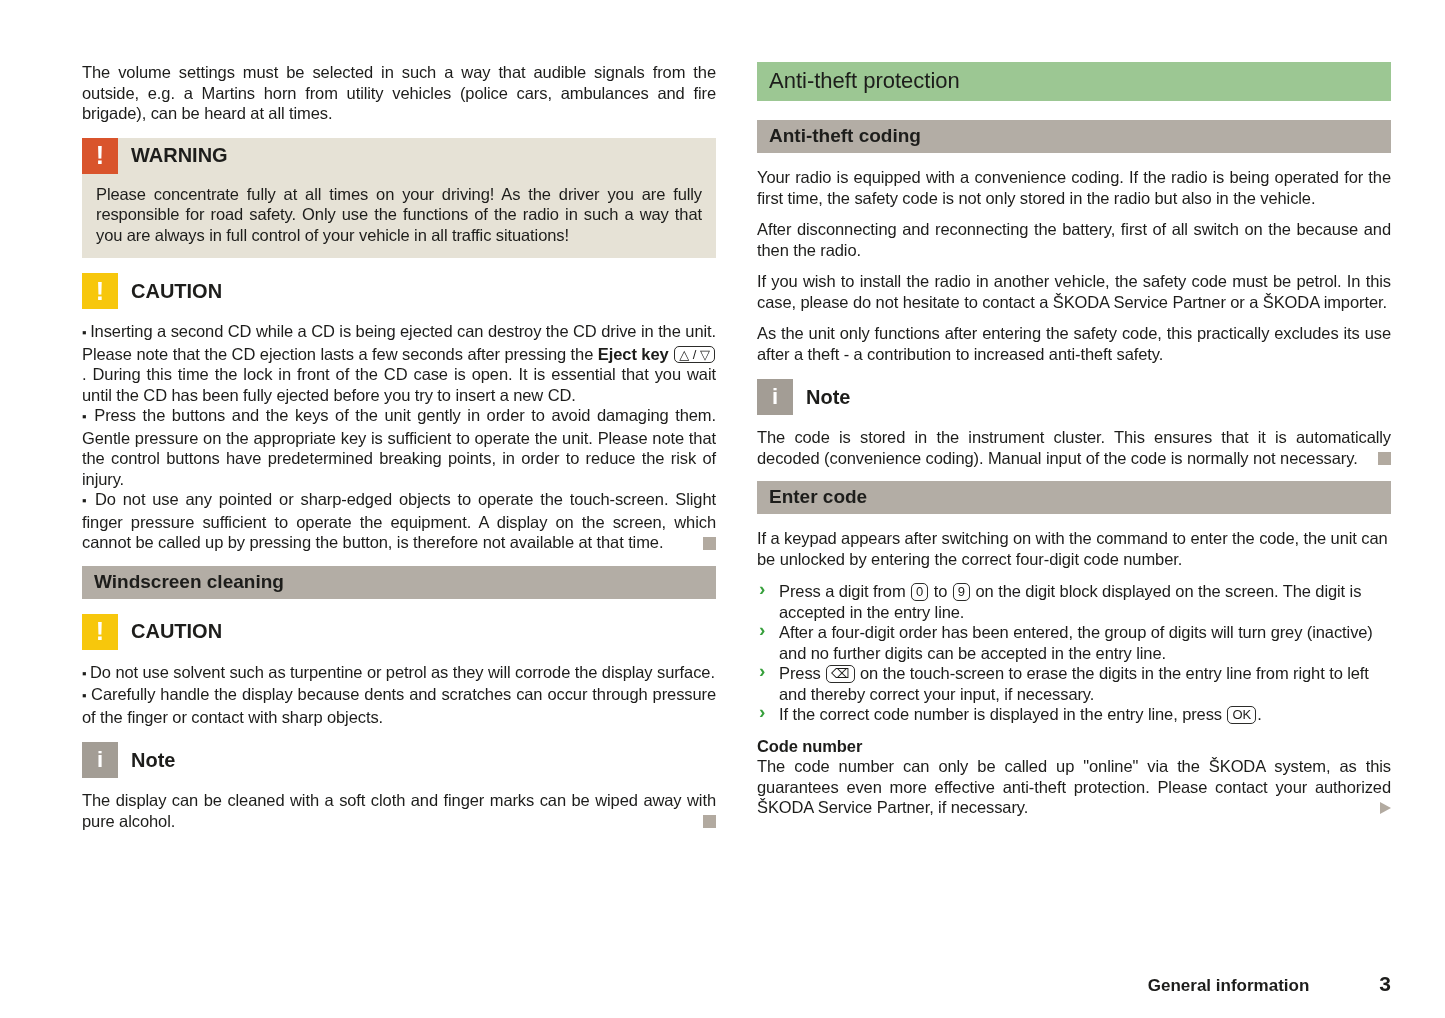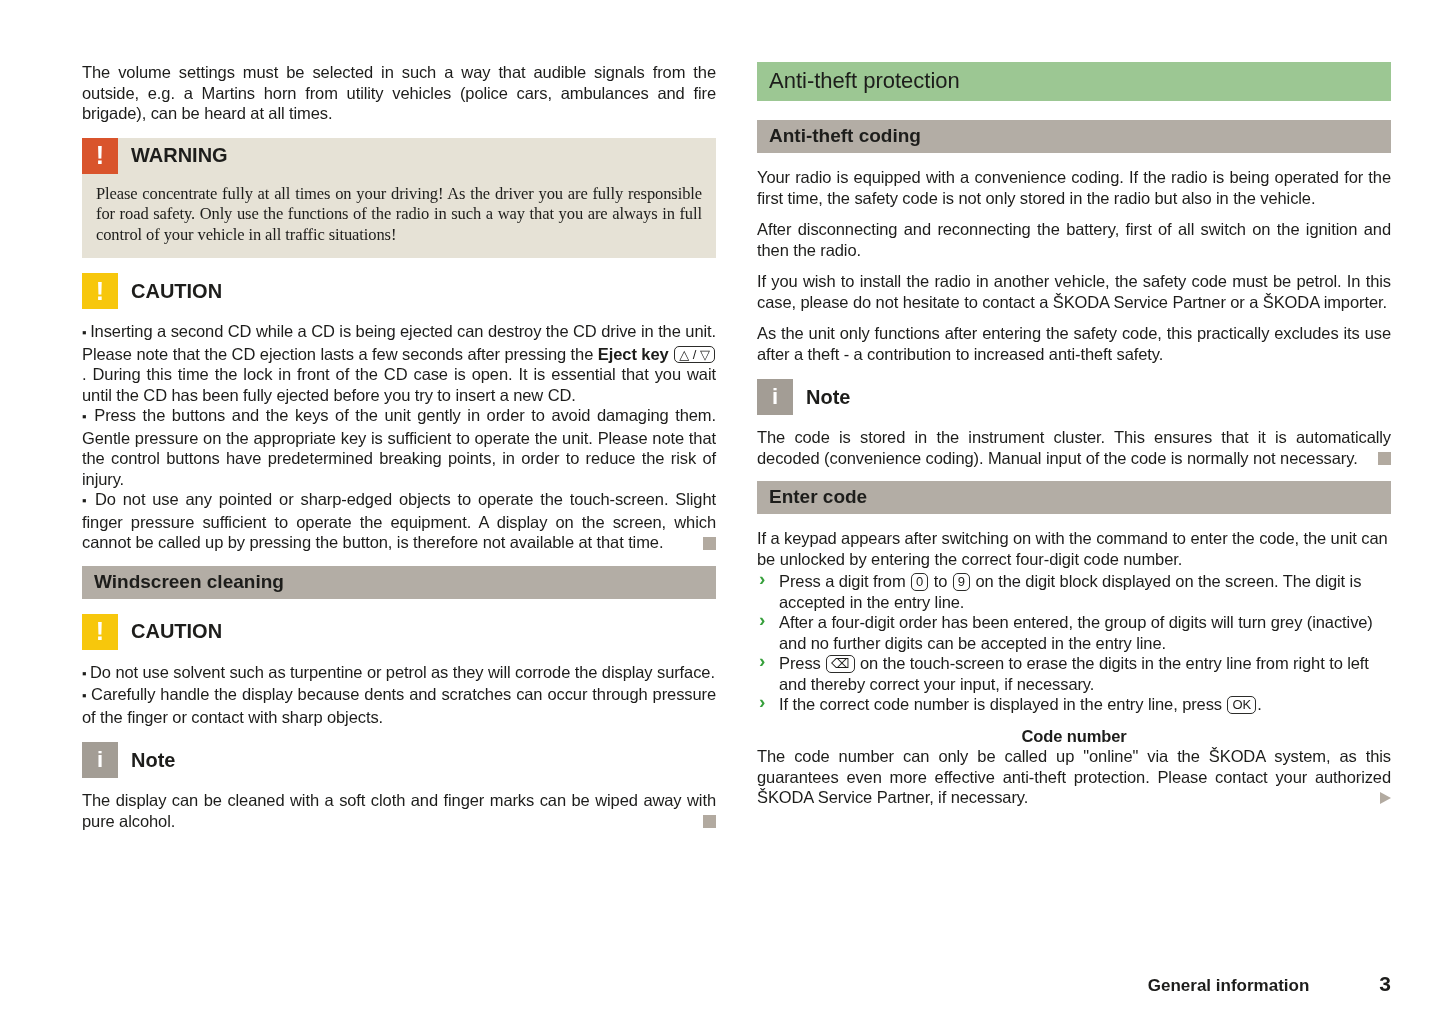--- a/index.html
+++ b/index.html
@@ -59,21 +59,21 @@
   .advice-icon.warning{background:var(--warning_orange);}
   .advice-icon.caution{background:var(--caution_yellow);}
   .advice-icon.note{background:var(--note_gray);font-size:22px;}
   .advice-title{font-size:20px;font-weight:bold;}
 
   .warning-box{
     background:var(--box_beige);
     padding:0 14px 13px 0;
     margin:14px 0 0 0;
   }
-  .warning-box p.body{padding-left:14px;margin:0;font-family:Liberation Serif, serif;}
+  .warning-box p.body{padding-left:14px;margin:0;}
 
   .sq-list p.body{margin:0;}
   .sq-list p.body::before{content:"▪\00a0";font-size:13px;}
 
   .steps p.body{
     margin:0;padding-left:22px;position:relative;text-align:left;
   }
   .steps p.body::before{
     content:"›";position:absolute;left:2px;top:-2px;
     color:var(--chevron_green);font-weight:bold;font-size:19px;
@@ -151,41 +151,41 @@
 
 </div>
 
 <div class="col col-right">
 
   <div class="bar-chapter">Anti-theft protection</div>
 
   <div class="bar-section">Anti-theft coding</div>
 
   <p class="body" style="margin-bottom:11px;">Your radio is equipped with a convenience coding. If the radio is being operated for the first time, the safety code is not only stored in the radio but also in the vehicle.</p>
-  <p class="body" style="margin-bottom:11px;">After disconnecting and reconnecting the battery, first of all switch on the ignition and then the radio.</p>
+  <p class="body" style="margin-bottom:11px;">After disconnecting and reconnecting the battery, first of all switch on the because and then the radio.</p>
   <p class="body" style="margin-bottom:11px;">If you wish to install the radio in another vehicle, the safety code must be petrol. In this case, please do not hesitate to contact a ŠKODA Service Partner or a ŠKODA importer.</p>
   <p class="body">As the unit only functions after entering the safety code, this practically excludes its use after a theft - a contribution to increased anti-theft safety.</p>
 
   <div class="advice-head">
     <span class="advice-icon note">i</span>
     <span class="advice-title">Note</span>
   </div>
   <p class="body rel"><span>The code is stored in the instrument cluster. This ensures that it is automatically decoded (convenience coding). Manual input of the code is normally not necessary.</span><span class="end-sq"></span></p>
 
   <div class="bar-section mt-big">Enter code</div>
 
-  <p class="body" style="margin-bottom:2px; text-align:left;">If a keypad appears after switching on with the command to enter the code, the unit can be unlocked by entering the correct four-digit code number.</p>
+  <p class="body" style="margin-bottom:12px; text-align:left;">If a keypad appears after switching on with the command to enter the code, the unit can be unlocked by entering the correct four-digit code number.</p>
   <div class="steps">
     <p class="body">Press a digit from <span class="keycap">0</span> to <span class="keycap">9</span> on the digit block displayed on the screen. The digit is accepted in the entry line.</p>
     <p class="body">After a four-digit order has been entered, the group of digits will turn grey (inactive) and no further digits can be accepted in the entry line.</p>
     <p class="body">Press <span class="keycap">⌫</span> on the touch-screen to erase the digits in the entry line from right to left and thereby correct your input, if necessary.</p>
     <p class="body">If the correct code number is displayed in the entry line, press <span class="keycap">OK</span>.</p>
   </div>
 
-  <p class="body bold" style="margin:11px 0 0 0; text-align:center;">Code number</p>
+  <p class="body bold" style="margin:11px 0 0 0; text-align:left;">Code number</p>
   <p class="body rel"><span>The code number can only be called up "online" via the ŠKODA system, as this guarantees even more effective anti-theft protection. Please contact your authorized ŠKODA Service Partner, if necessary.</span><span class="end-tri"></span></p>
 
 </div>
 
 <div class="footer">
   <span class="label">General information</span>
   <span class="num">3</span>
 </div>
 
 </body></html>

